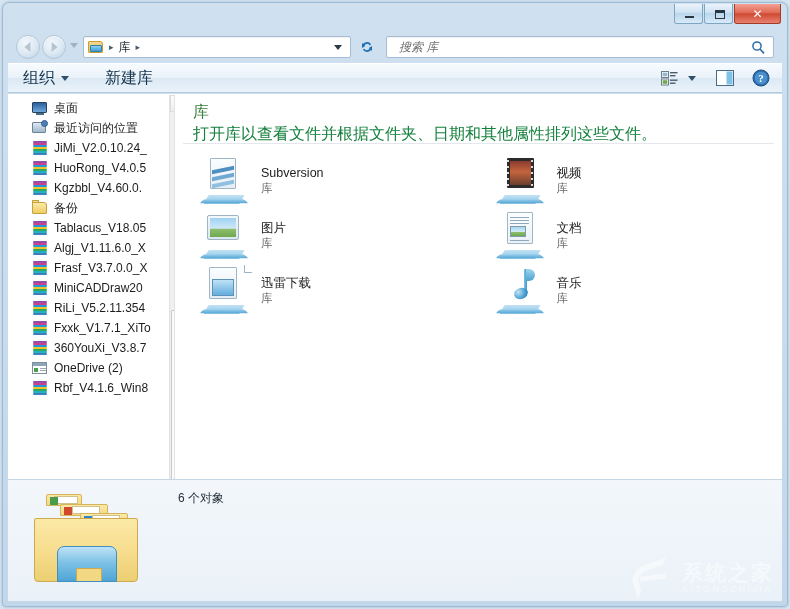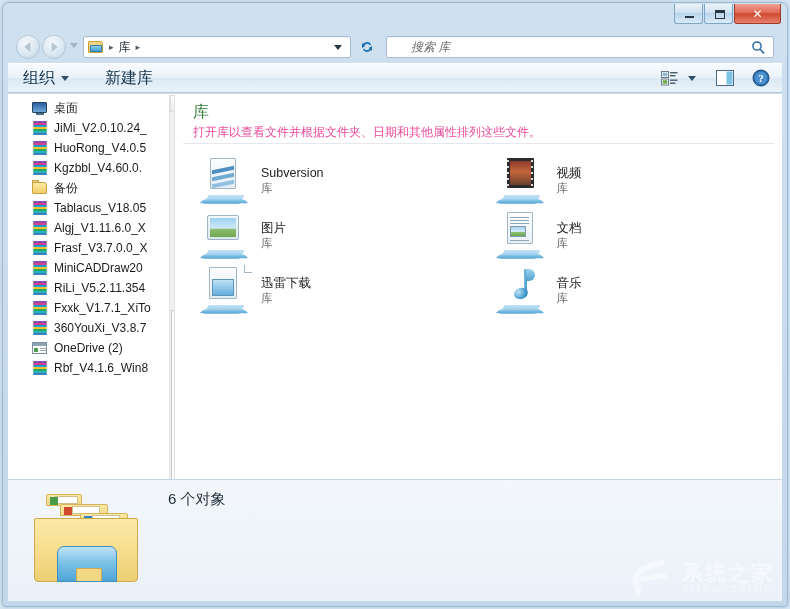--- a/index.html
+++ b/index.html
@@ -157,21 +157,21 @@
     border: 1px solid #a7bcd0;
     border-radius: 2px;
     display:flex; align-items:center;
     box-shadow: inset 0 1px 1px rgba(0,0,0,.06);
   }
   #search-input {
     border: none; outline: none; background: transparent;
     font-family: "Liberation Sans", sans-serif;
     font-size: 12px; color: #404040;
     font-style: italic;
-    padding-left: 24px; flex: 1;
+    padding-left: 12px; flex: 1;
   }
   #search-input::placeholder { color:#6e6e6e; font-style: italic; opacity:1;}
   #search-icon { margin-right: 7px; flex: none; }
 
   
   #toolbar {
     position: absolute; left: 0; top: 60px; right: 0; height: 30px;
     background: linear-gradient(to bottom, #f7fbfe 0%, #eaf2f9 48%, #dce9f4 52%, #eaf3fa 100%);
     border-top: 1px solid #ffffff;
     border-bottom: 1px solid #b4c9da;
@@ -332,21 +332,21 @@
     background:#fff; overflow:hidden;
   }
   #lib-header {
     position:absolute; left:0; top:0; right:0; height:44px;
     padding: 7px 0 0 18px;
   }
   #lib-title {
     font-size: 16px; color: #3a7f3f; font-weight: normal; line-height: 20px;
   }
   #lib-desc {
-    font-size: 12px; color: #ec4899; margin-top: 2px;
+    font-size: 16px; color: #15803d; margin-top: 2px;
   }
   #lib-divider {
     position:absolute; left:8px; right:8px; top:48px; height:1px;
     background:#e4e8ec;
   }
 
   #tiles {
     position:absolute; left:0; top:52px; right:0; bottom:0;
     padding-left: 16px; padding-top: 6px;
   }
@@ -489,21 +489,21 @@
     border-radius:7px 7px 0 0;
   }
   .bigfolder .glass::after {
     content:''; position:absolute; left:18px; bottom:0; width:24px; height:12px;
     background:#f3d884; border:1px solid #cfa94d; border-bottom:none;
     border-radius:2px 2px 0 0;
   }
   #details-text {
     position:absolute; left:160px; top:10px; right:10px;
   }
-  #item-count { font-size: 15px; color: #1f2c38; }
+  #item-count { font-size: 12px; color: #1f2c38; margin-left: 10px; }
 
   
   #watermark {
     position:absolute; right:8px; bottom:6px;
     display:flex; align-items:center;
     opacity:.5; pointer-events:none;
     user-select:none;
   }
   #wm-logo {
     width:46px;height:34px;position:relative;margin-right:6px;
@@ -625,20 +625,27 @@
     <div id="content">
 
       <div id="sidebar">
         <div id="sidebar-list">
             <div class="side-item">
               <span class="side-icon ic-desktop">
                 <span class="scr"></span>
                 <span class="base"></span>
               </span>
               <span class="side-label">桌面</span>
+            </div>
+            <div class="side-item">
+              <span class="side-icon ic-recent">
+                <span class="scr"></span>
+                <span class="dot"></span>
+              </span>
+              <span class="side-label">最近访问的位置</span>
             </div>
             <div class="side-item">
               <span class="side-icon ic-rar">
                 <i></i>
                 <i></i>
                 <i></i>
                 <i></i>
                 <i></i>
                 <i></i>
                 <i></i>

